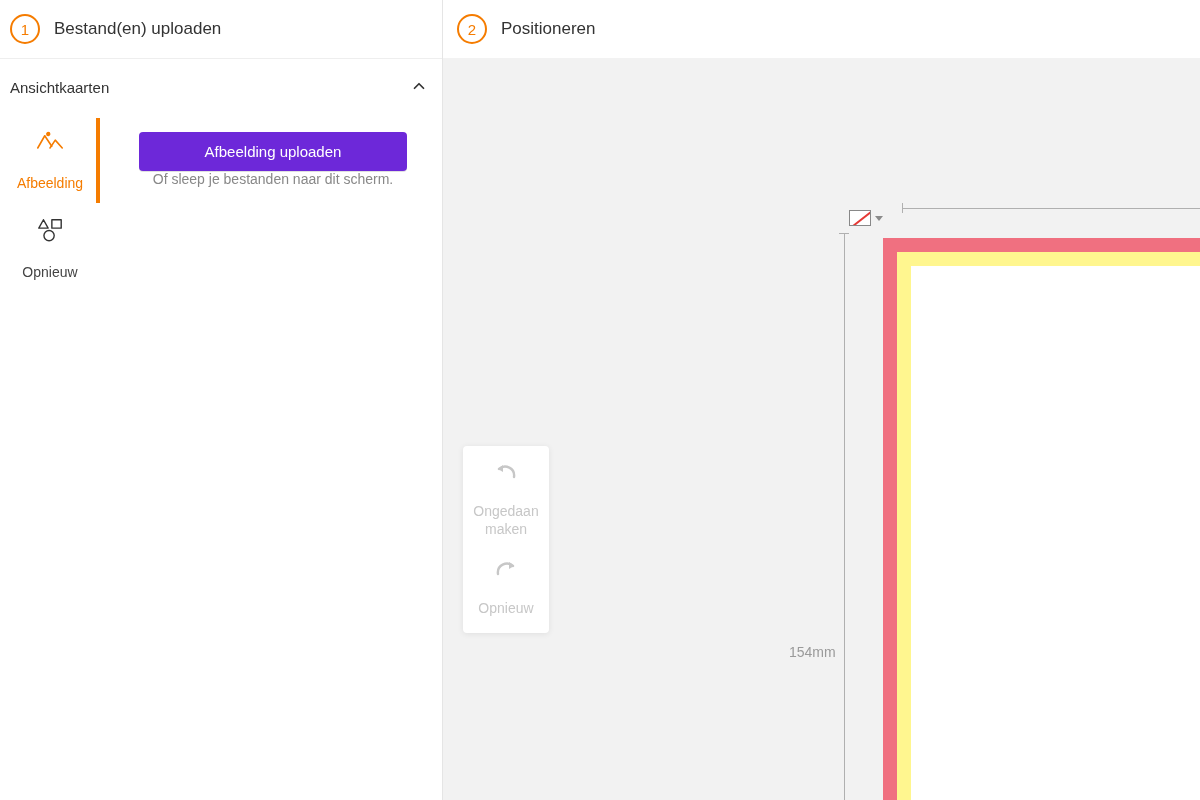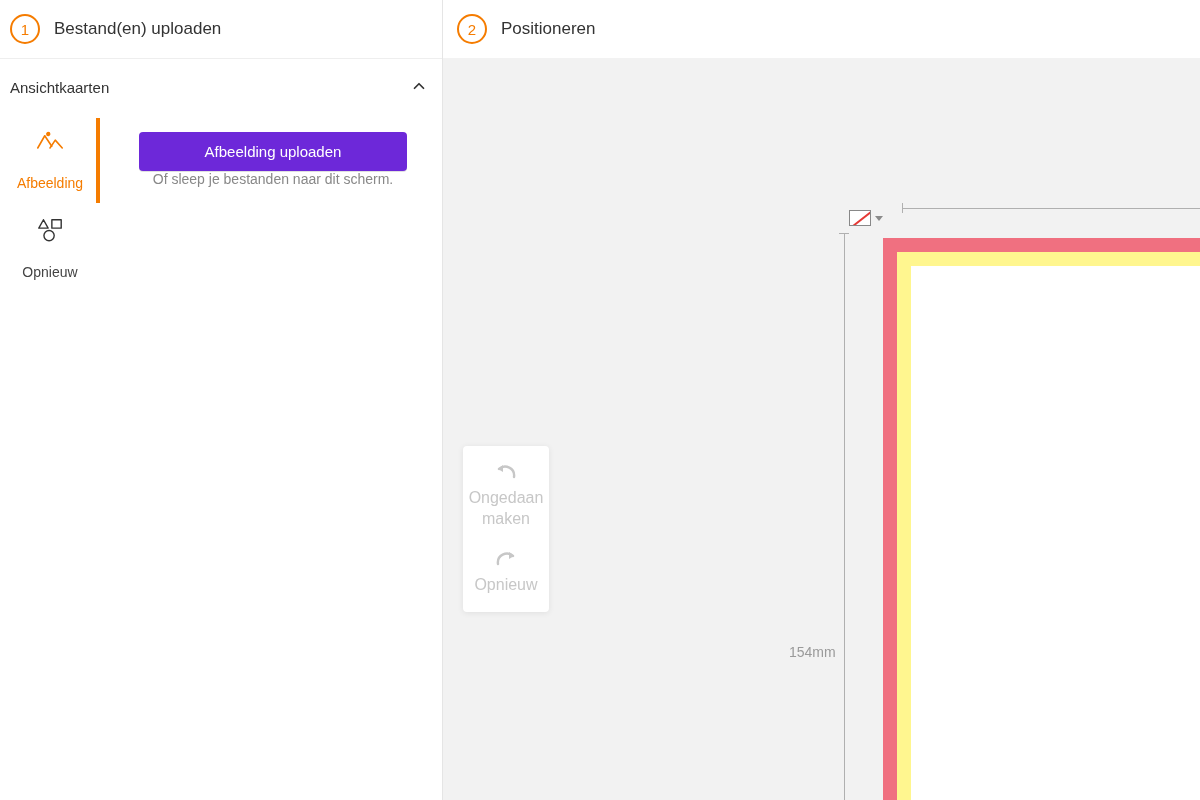--- a/index.html
+++ b/index.html
@@ -130,26 +130,26 @@
     display: flex;
     flex-direction: column;
     padding: 4px 0 8px 0;
   }
   .tool-btn {
     display: flex;
     flex-direction: column;
     align-items: center;
     justify-content: center;
     padding: 10px 4px 8px 4px;
-    font-size: 16px;
+    font-size: 14px;
     line-height: 1.3;
     text-align: center;
     color: #333;
     cursor: pointer;
-    gap: 0;
+    gap: 16px;
   }
   .tool-btn.disabled { color: #c7c7c7; cursor: default; }
   .tool-btn svg { width: 24px; height: 22px; }
 
   
   .ruler-h {
     position: absolute;
     top: 145px;
     left: 459px;
     right: 0;

